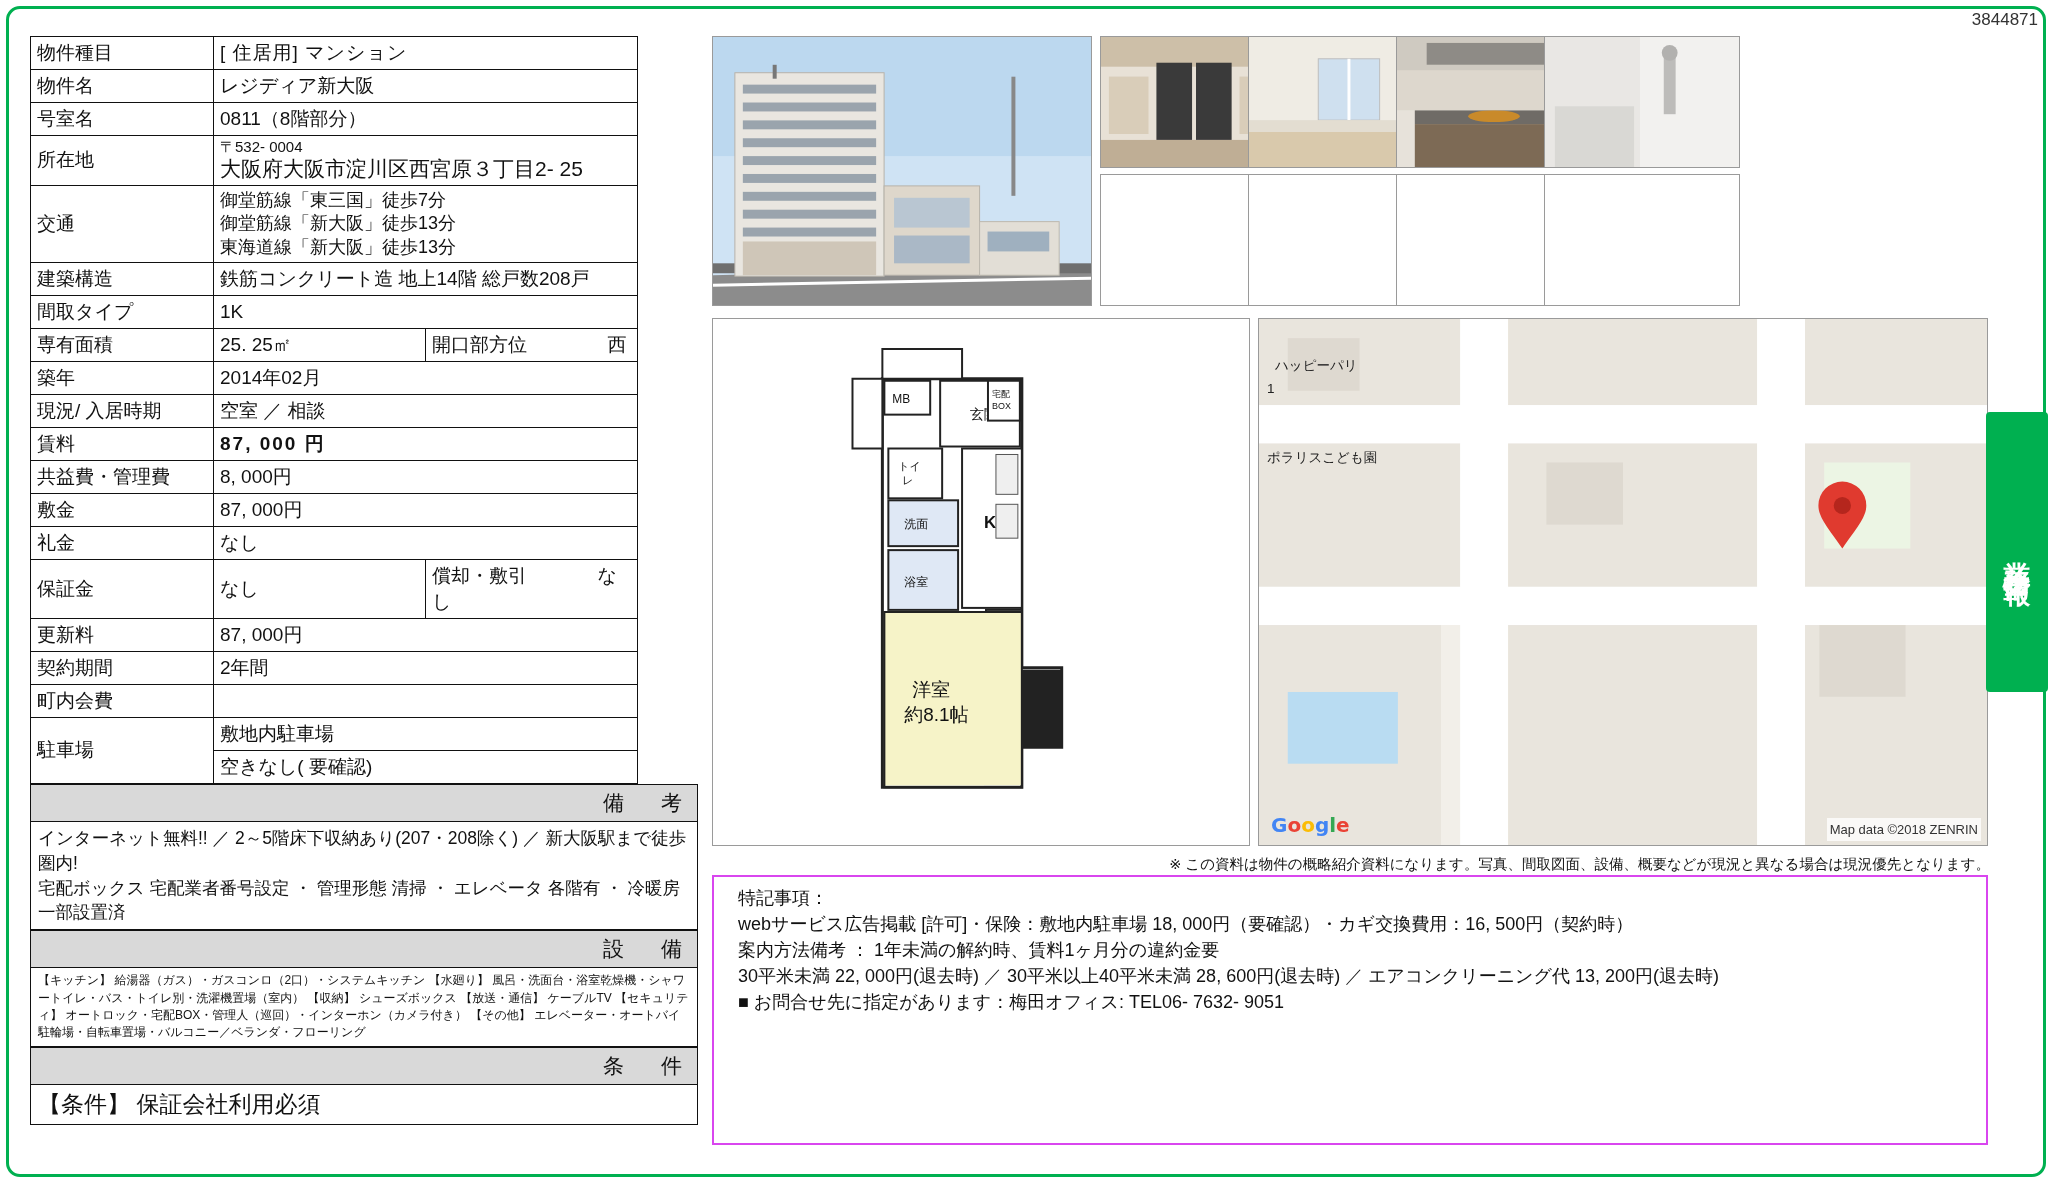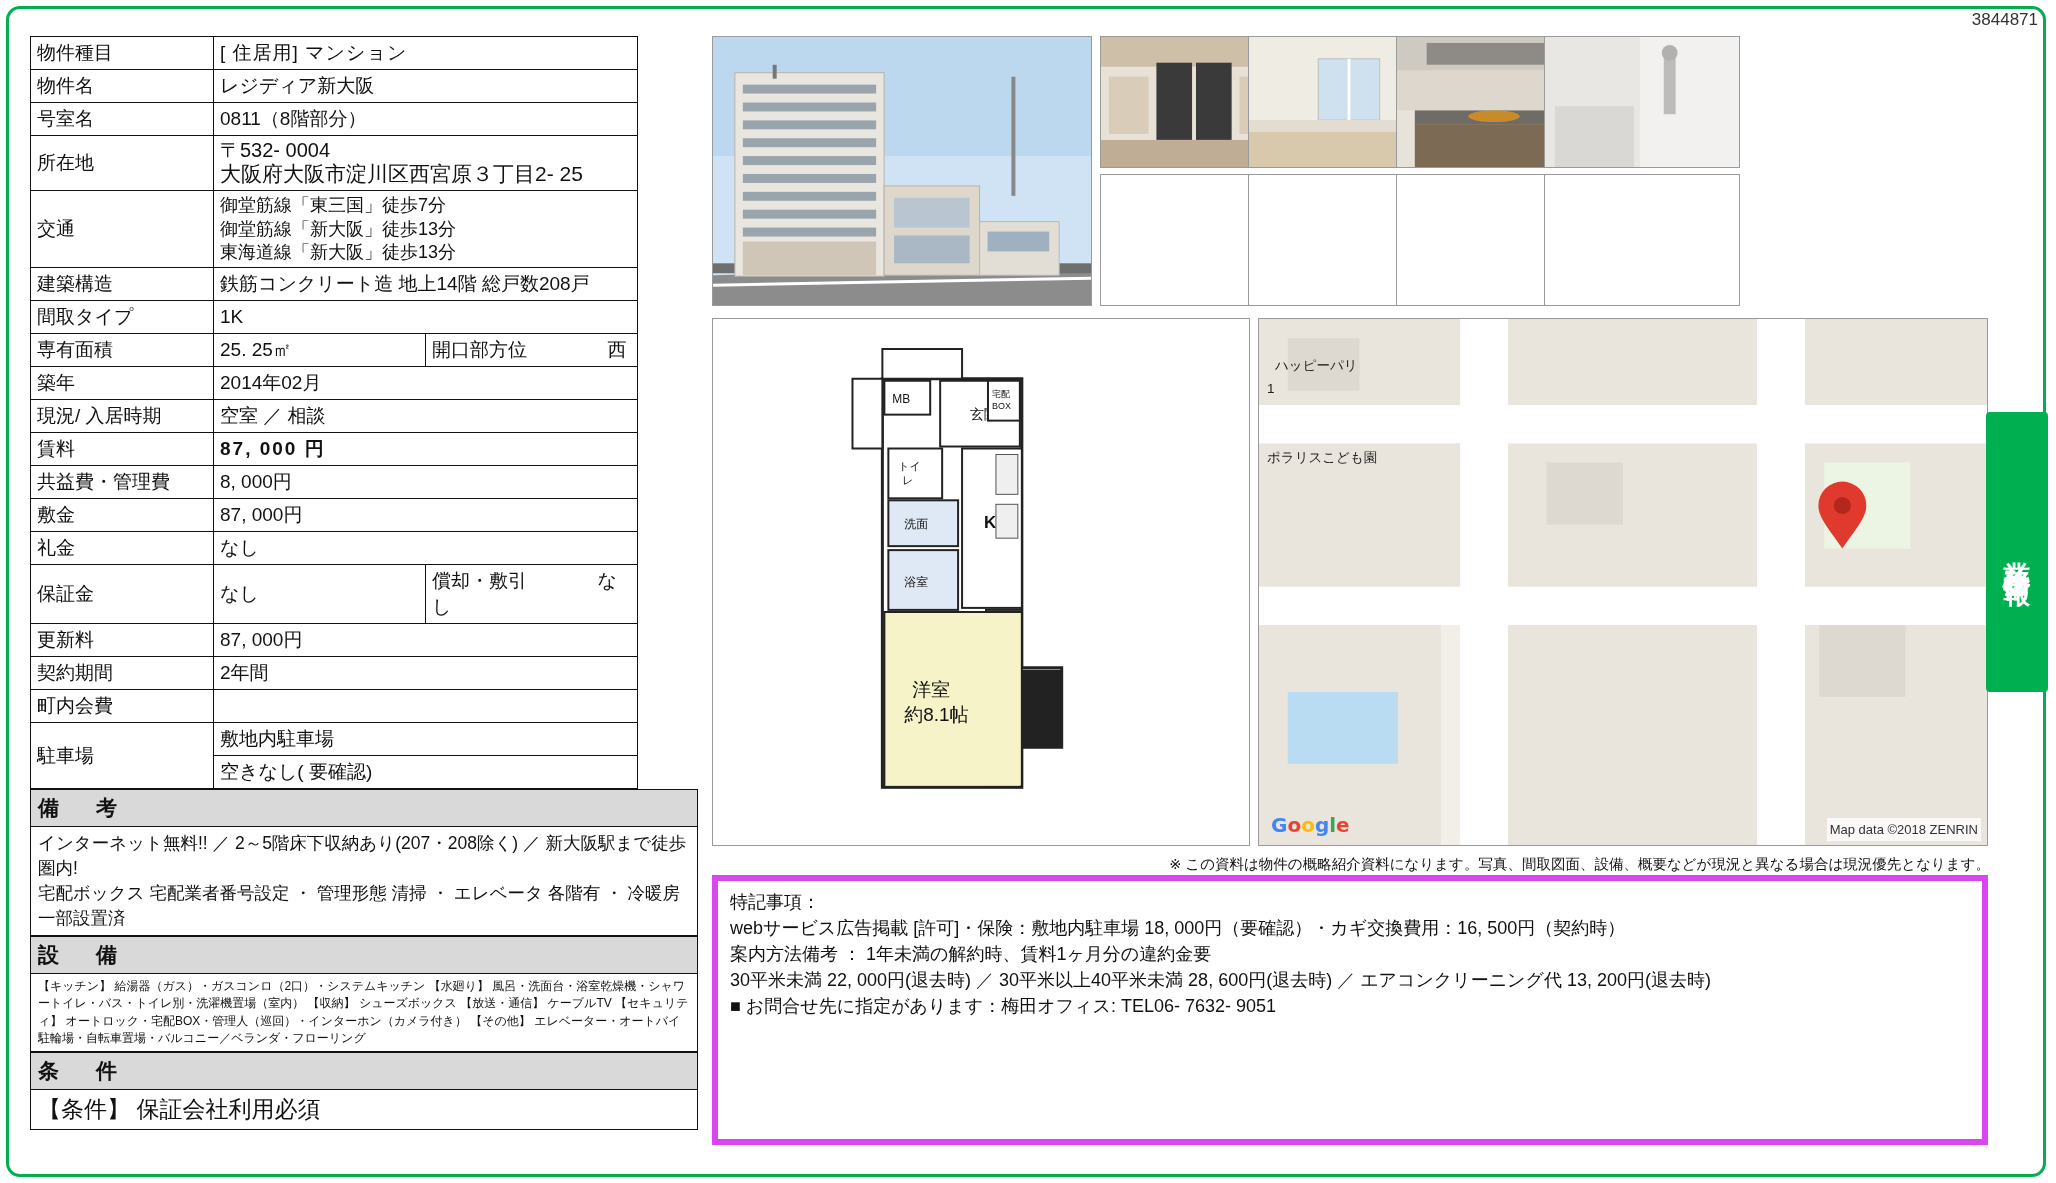--- a/index.html
+++ b/index.html
@@ -9,25 +9,25 @@
   .docid{position:absolute;right:18px;top:10px;font-size:17px;color:#333;}
 
   
   .left{position:absolute;left:30px;top:36px;width:668px;}
   table.spec{border-collapse:collapse;width:608px;table-layout:fixed;}
   table.spec td{border:1px solid #111;padding:3px 6px;font-size:19px;vertical-align:middle;height:24px;}
   td.lab{width:170px;font-size:21px;padding-left:10px;}
   td.val{font-size:21px;}
   .big-type{font-size:24px;letter-spacing:1px;}
   .name-val{font-size:28px;}
-  .addr-small{font-size:20px;display:block;line-height:1.1;}
+  .addr-small{font-size:15px;display:block;line-height:1.1;}
   .addr-main{font-size:21px;display:block;line-height:1.25;}
   .traffic span{display:block;font-size:18px;line-height:1.3;}
   .rent-val{font-size:40px;font-weight:bold;letter-spacing:2px;padding-left:8px;}
-  .hdr-band{background:#d9d9d9;text-align:left;font-size:21px;letter-spacing:8px;font-weight:bold;}
+  .hdr-band{background:#d9d9d9;text-align:right;font-size:21px;letter-spacing:8px;font-weight:normal;}
   .note-block{font-size:17.5px;line-height:1.42;}
   .equip-block{font-size:12px;line-height:1.45;}
   .cond-block{font-size:23px;}
   .sec{border-collapse:collapse;width:668px;table-layout:fixed;}
   .sec td{border:1px solid #111;padding:4px 7px;vertical-align:top;}
 
   
   .photos{position:absolute;left:712px;top:36px;width:1276px;height:270px;}
   .mainphoto{position:absolute;left:0;top:0;width:380px;height:270px;border:1px solid #9a9a9a;box-sizing:border-box;background:#fff;overflow:hidden;}
   .thumbrow{position:absolute;left:388px;top:0;width:888px;height:270px;}
@@ -36,21 +36,21 @@
   
   .bld{position:absolute;left:0;top:0;width:100%;height:100%;}
 
   
   .floorplan{position:absolute;left:712px;top:318px;width:538px;height:528px;border:1px solid #9a9a9a;box-sizing:border-box;background:#fff;}
   
   .mapbox{position:absolute;left:1258px;top:318px;width:730px;height:528px;border:1px solid #9a9a9a;box-sizing:border-box;overflow:hidden;background:#eceae5;}
   .mapnote{position:absolute;left:1130px;top:855px;width:860px;font-size:14.5px;color:#111;text-align:right;}
 
   
-  .remarks{position:absolute;left:712px;top:875px;width:1276px;height:270px;border:6px solid #d946ef;box-sizing:border-box;padding:8px 12px;font-size:18px;line-height:1.45;}
+  .remarks{position:absolute;left:712px;top:875px;width:1276px;height:270px;border:2px solid #d946ef;box-sizing:border-box;padding:8px 24px;font-size:18px;line-height:1.45;}
 
   
   .greentab{position:absolute;right:8px;top:412px;width:62px;height:280px;background:#00b050;border-radius:4px;color:#fff;font-size:27px;font-weight:bold;letter-spacing:6px;display:flex;align-items:center;justify-content:center;writing-mode:vertical-rl;}
 
   .gl{position:absolute;left:12px;bottom:8px;font-size:20px;font-weight:bold;font-family:"DejaVu Sans",sans-serif;}
   .gl b:nth-child(1){color:#4285F4}.gl b:nth-child(2){color:#EA4335}
   .mapattr{position:absolute;right:6px;bottom:4px;font-size:13px;color:#333;background:rgba(255,255,255,.75);padding:4px 3px;}
   .poi{position:absolute;font-size:13.5px;color:#222;white-space:nowrap;}
 </style>
 </head>

